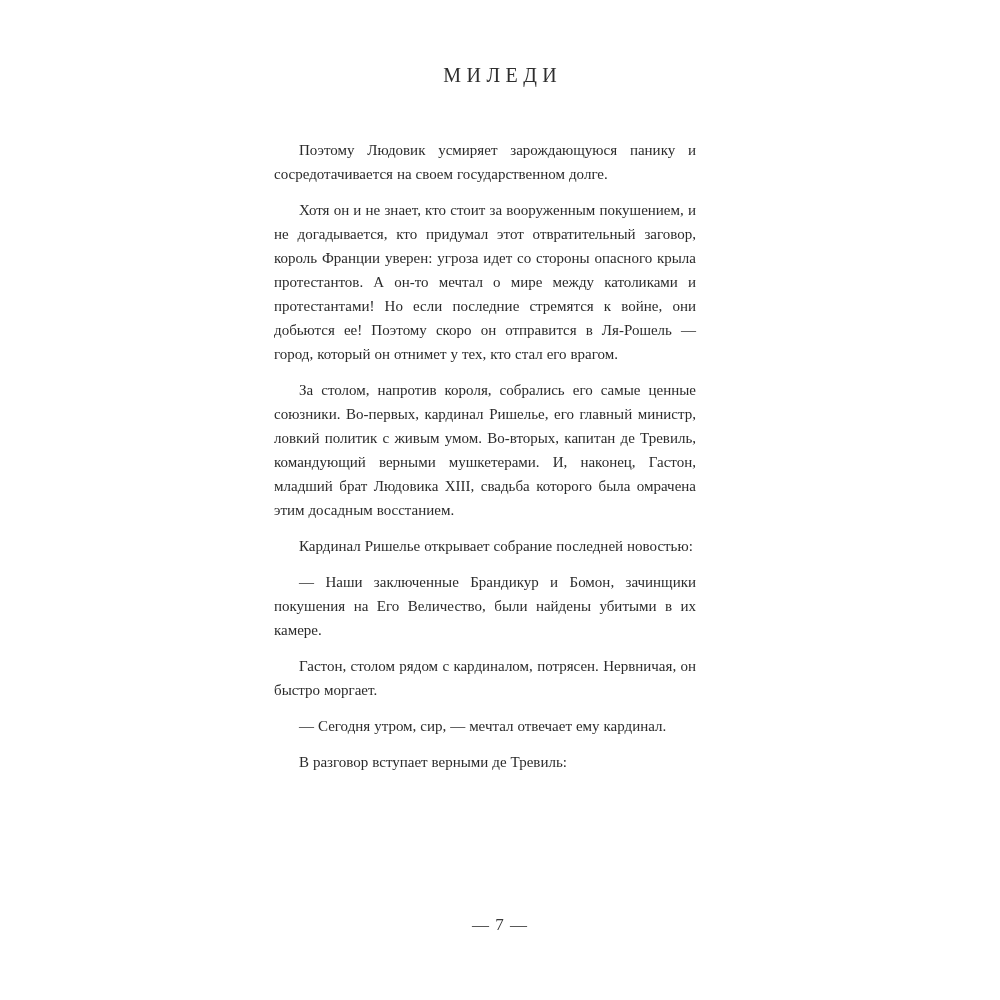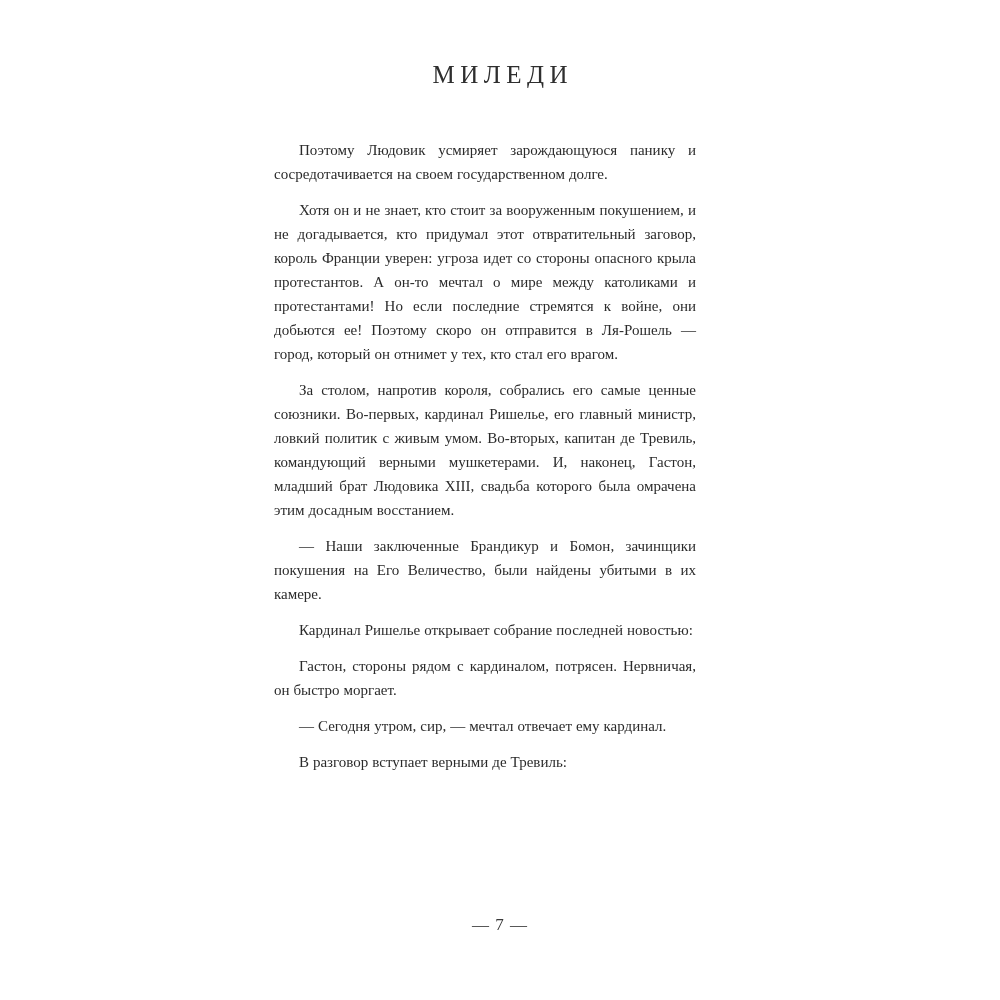--- a/index.html
+++ b/index.html
@@ -19,21 +19,21 @@
     -webkit-font-smoothing: antialiased;
   }
 
   
   .running-head {
     position: absolute;
     top: 62px;
     left: 0;
     width: 1000px;
     text-align: center;
-    font-size: 25px;
+    font-size: 20px;
     line-height: 26px;
     letter-spacing: 5.5px;
     text-indent: 5.5px;
     color: #2e2e2e;
     white-space: nowrap;
   }
 
   
   .text-block {
     position: absolute;
@@ -74,22 +74,22 @@
 <body>
 
 <div class="page">
 
   <div class="running-head">МИЛЕДИ</div>
 
   <div class="text-block">
     <p class="para">Поэтому Людовик усмиряет зарождающуюся панику и сосредотачивается на своем государственном долге.</p>
     <p class="para">Хотя он и не знает, кто стоит за вооруженным покушением, и не догадывается, кто придумал этот отвратительный заговор, король Франции уверен: угроза идет со стороны опасного крыла протестантов. А он-то мечтал о мире между католиками и протестантами! Но если последние стремятся к войне, они добьются ее! Поэтому скоро он отправится в Ля-Рошель — город, который он отнимет у тех, кто стал его врагом.</p>
     <p class="para">За столом, напротив короля, собрались его самые ценные союзники. Во-первых, кардинал Ришелье, его главный министр, ловкий политик с живым умом. Во-вторых, капитан де Тревиль, командующий верными мушкетерами. И, наконец, Гастон, младший брат Людовика XIII, свадьба которого была омрачена этим досадным восстанием.</p>
+    <p class="para">Кардинал Ришелье открывает собрание последней новостью:</p>
     <p class="para">— Наши заключенные Брандикур и Бомон, зачинщики покушения на Его Величество, были найдены убитыми в их камере.</p>
-    <p class="para">Кардинал Ришелье открывает собрание последней новостью:</p>
-    <p class="para">Гастон, стороны рядом с кардиналом, потрясен. Нервничая, он быстро моргает.</p>
+    <p class="para">Гастон, столом рядом с кардиналом, потрясен. Нервничая, он быстро моргает.</p>
     <p class="para">— Сегодня утром, сир, — мечтал отвечает ему кардинал.</p>
     <p class="para">В разговор вступает верными де Тревиль:</p>
   </div>
 
   <div class="folio">— 7 —</div>
 
 </div>
 
 </body></html>

